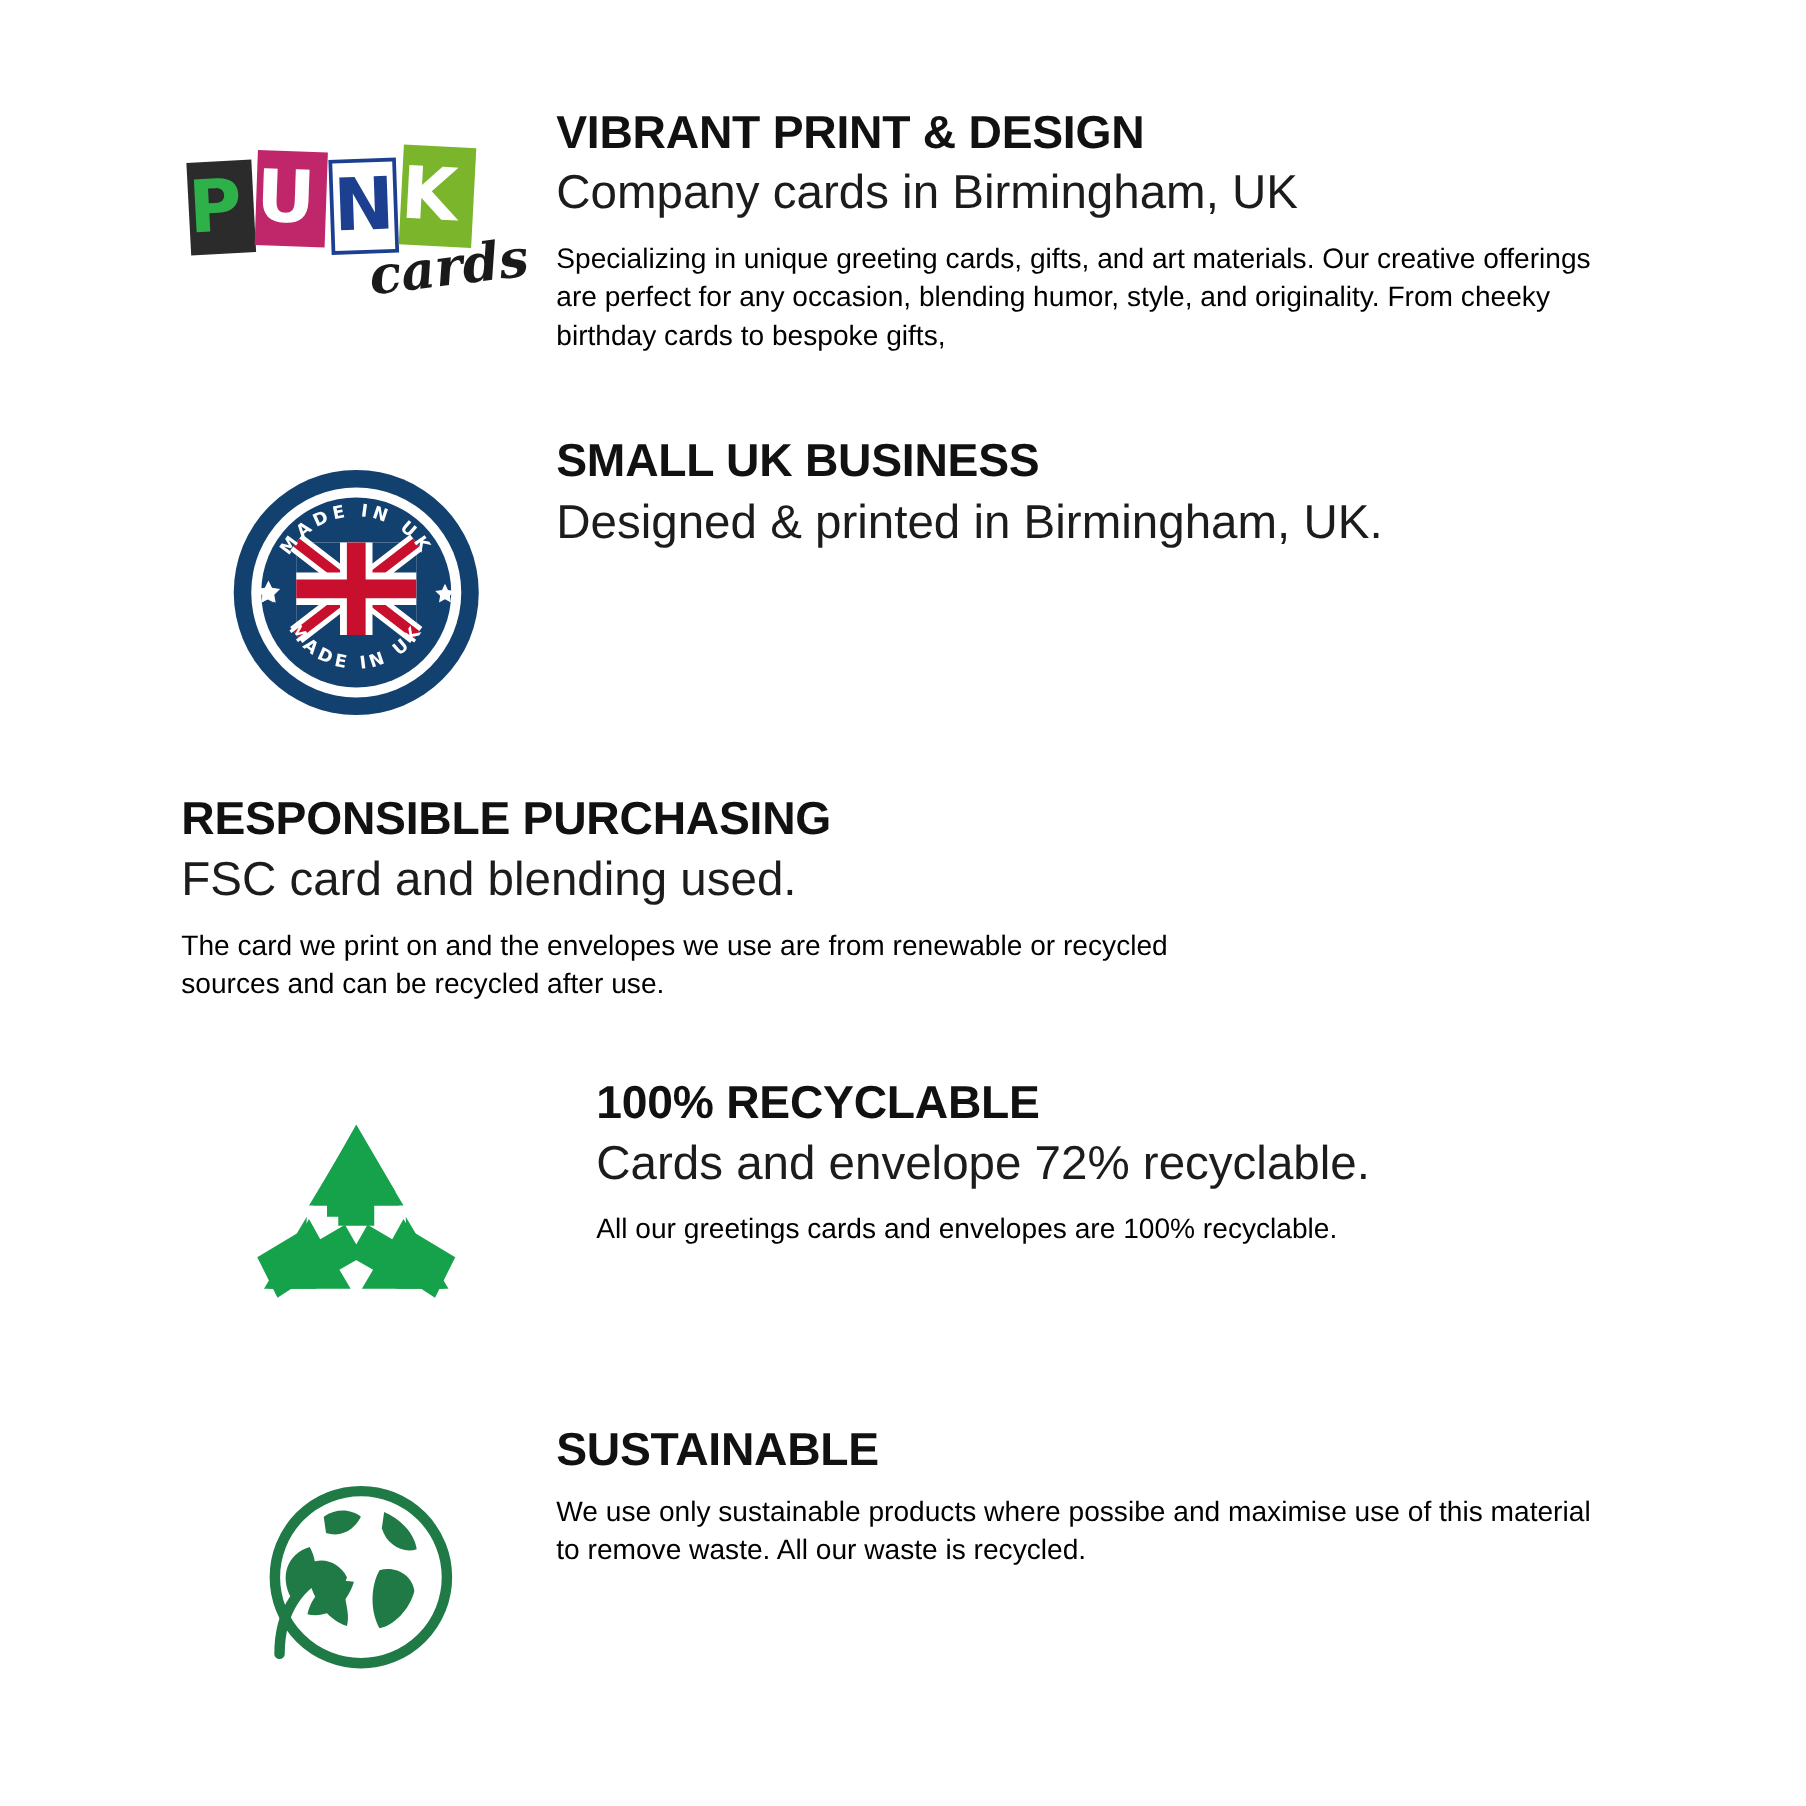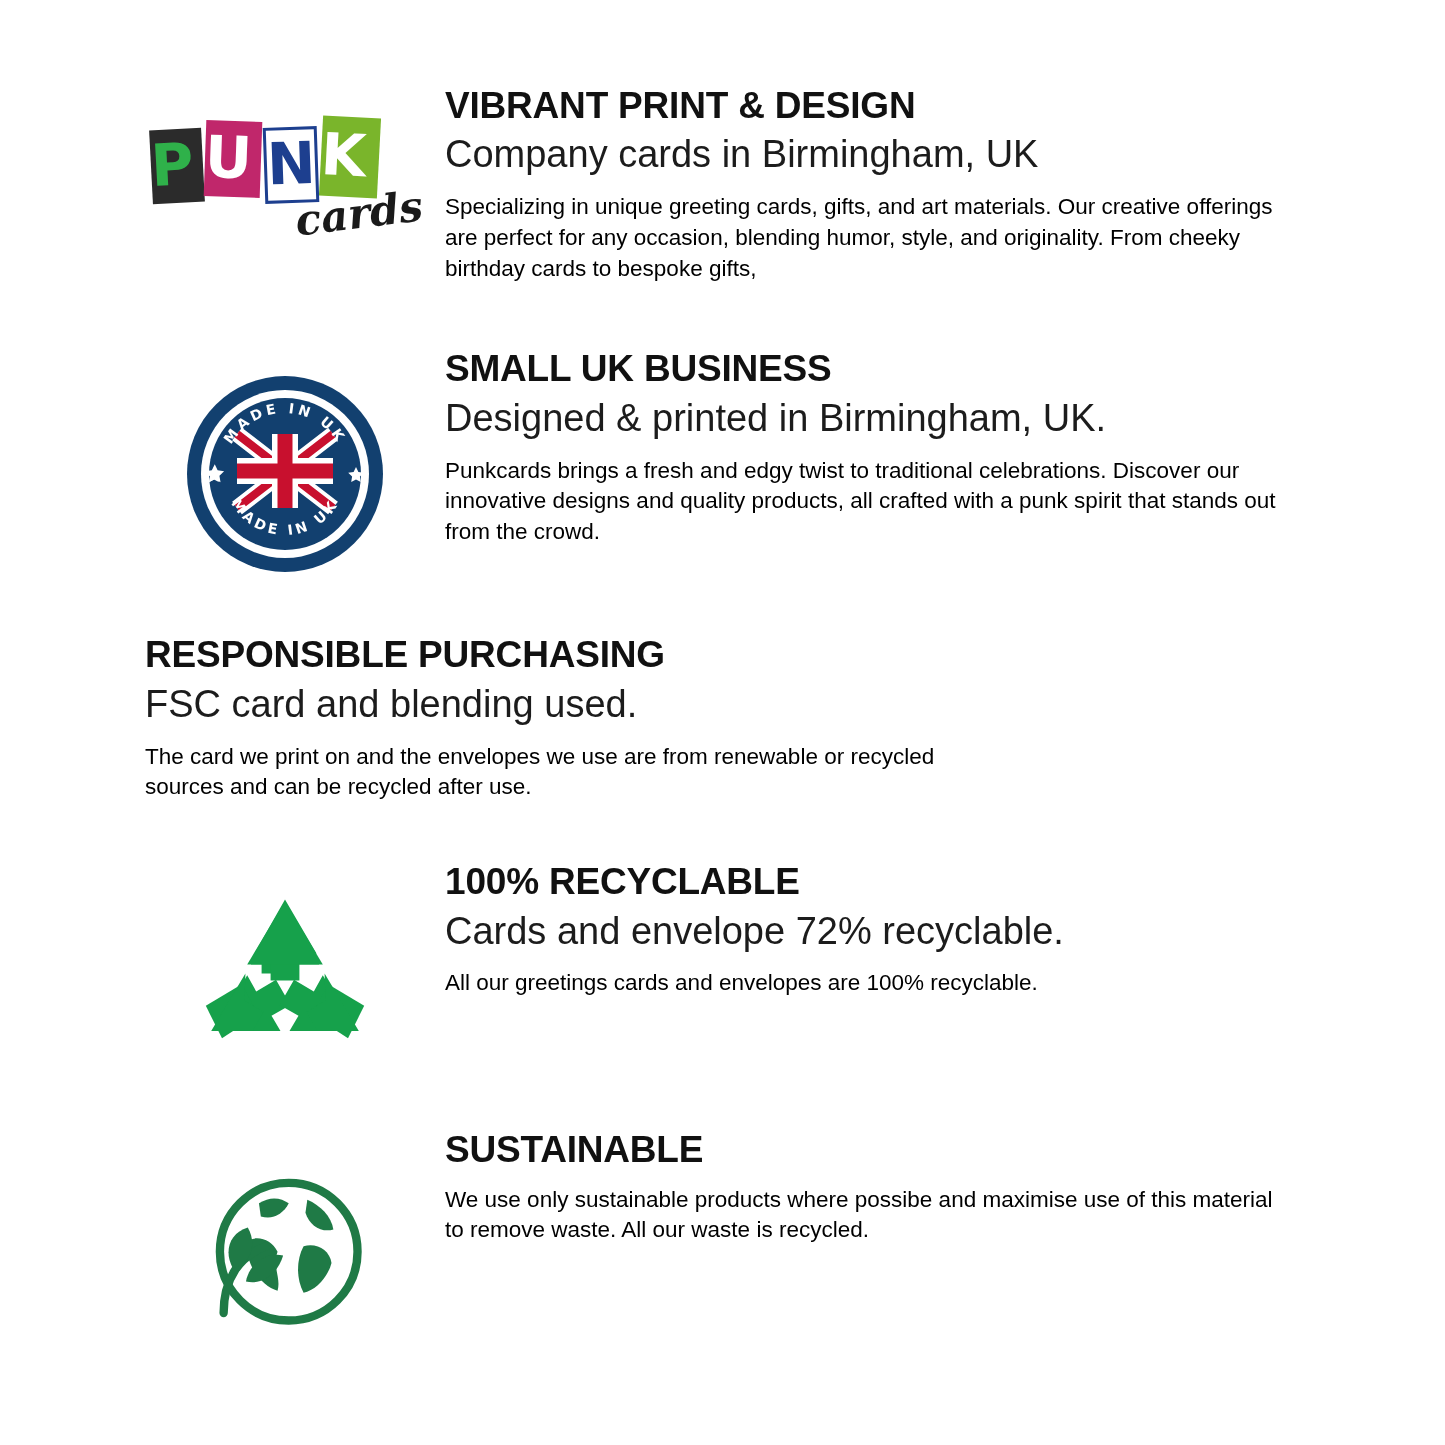--- a/index.html
+++ b/index.html
@@ -158,33 +158,32 @@
 
         <path d="M30,100 l3.4,7 7.6,1.1 -5.5,5.4 1.3,7.6 -6.8,-3.6 -6.8,3.6 1.3,-7.6 -5.5,-5.4 7.6,-1.1 z" fill="#ffffff" transform="translate(0,-10) scale(0.85) translate(5,18)"></path>
         <circle cx="33" cy="100" r="0" fill="#fff"></circle>
         <path d="M29 93 l2.4 4.9 5.4 .8 -3.9 3.8 .9 5.4 -4.8 -2.5 -4.8 2.5 .9 -5.4 -3.9 -3.8 5.4 -.8 z" fill="#ffffff"></path>
         <path d="M171 93 l2.4 4.9 5.4 .8 -3.9 3.8 .9 5.4 -4.8 -2.5 -4.8 2.5 .9 -5.4 -3.9 -3.8 5.4 -.8 z" fill="#ffffff"></path>
       </svg>
     </div>
     <div class="text-col">
       <div class="f-title">SMALL UK BUSINESS</div>
       <div class="f-sub">Designed &amp; printed in Birmingham, UK.</div>
-      <div class="f-body">Punkcards brings a fresh and edgy twist to traditional celebrations. Discover our innovative designs and quality products, all crafted with a punk spirit that stands out from the crowd.</div>
     </div>
   </div>
 
   <div class="feature" style="margin-top:18px;">
     <div class="text-col">
       <div class="f-title">RESPONSIBLE PURCHASING</div>
       <div class="f-sub">FSC card and blending used.</div>
       <div class="f-body">The card we print on and the envelopes we use are from renewable or recycled sources and can be recycled after use.</div>
     </div>
   </div>
 
-  <div class="feature" style="margin-top:16px;">
+  <div class="feature" style="margin-top:16px;gap:32px;">
     <div class="icon-col">
       <svg class="svg-icon" viewBox="0 0 200 200" width="180" height="180" aria-hidden="true">
         <g fill="#16a14b">
           <path d="M100 14 L135 74 L112 74 L112 96 L74 96 L74 74 L66 74 Z" transform="rotate(0 100 100)"></path>
           <path d="M100 14 L132 70 L110 70 L110 70 Z" opacity="0"></path>
 
           <path d="M100 18 L136 80 L116 80 L116 104 L84 104 L84 80 L64 80 Z"></path>
 
           <path d="M22 160 L58 98 L68 116 L90 103 L106 131 L85 143 L95 160 Z" transform="rotate(0 100 100)"></path>
 
@@ -210,21 +209,21 @@
         <path d="M64 152 L136 152 L118 184 L82 184 Z" fill="#16a14b" opacity="0"></path>
       </svg>
     </div>
     <div class="text-col">
       <div class="f-title">100% RECYCLABLE</div>
       <div class="f-sub">Cards and envelope 72% recyclable.</div>
       <div class="f-body">All our greetings cards and envelopes are 100% recyclable.</div>
     </div>
   </div>
 
-  <div class="feature" style="margin-top:20px;">
+  <div class="feature" style="margin-top:30px;">
     <div class="icon-col">
       <svg class="svg-icon" viewBox="0 0 200 200" width="186" height="186" aria-hidden="true">
         <circle cx="104" cy="104" r="74" fill="none" stroke="#1f7a46" stroke-width="9"></circle>
         <g fill="#1f7a46">
           <path d="M72 52 C84 44, 96 46, 104 52 C98 64, 86 70, 74 66 Z"></path>
           <path d="M124 48 C138 54, 150 66, 152 80 C140 84, 126 76, 122 62 Z"></path>
           <path d="M60 92 C72 86, 86 92, 92 104 C86 120, 96 132, 92 146 C78 142, 64 126, 60 108 Z"></path>
           <path d="M120 98 C134 94, 148 102, 150 116 C146 132, 132 146, 120 148 C112 134, 112 112, 120 98 Z"></path>
         </g>
 

